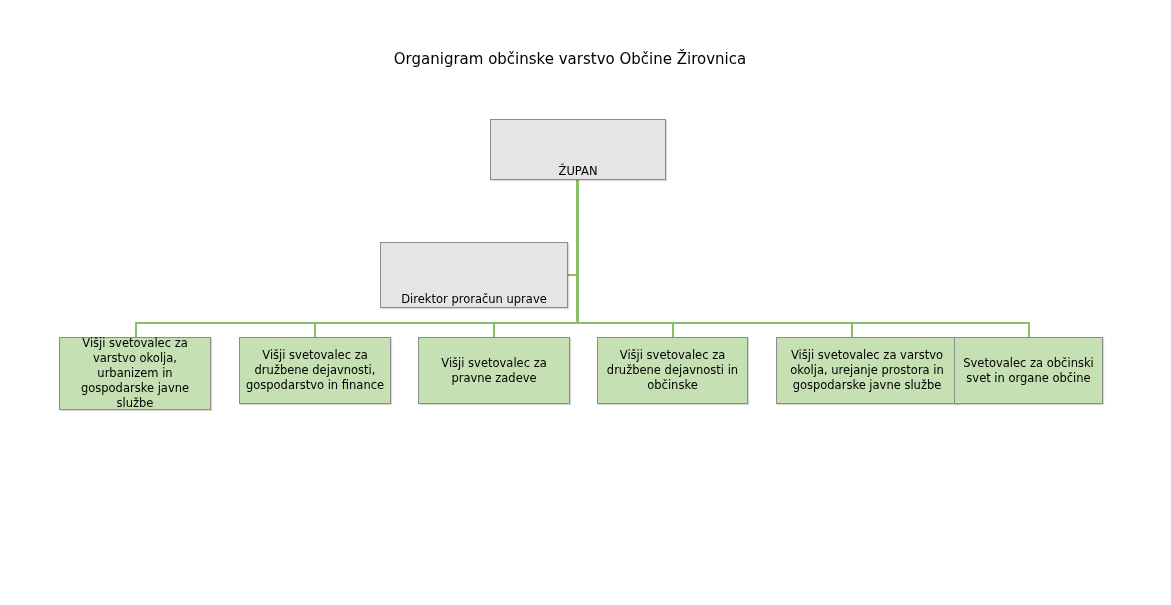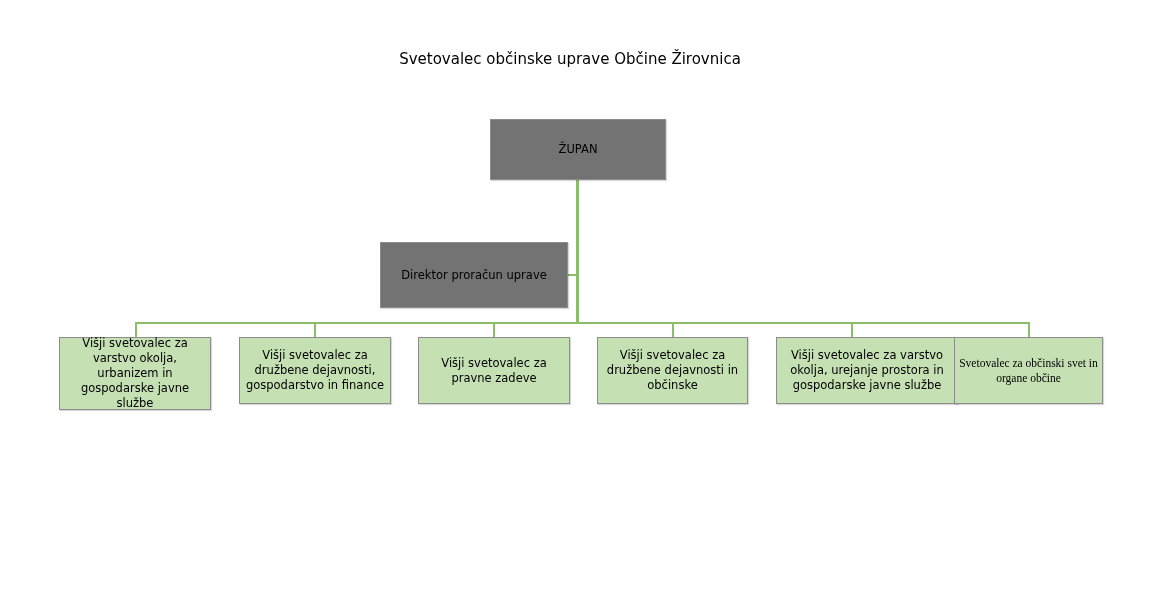--- a/index.html
+++ b/index.html
@@ -3,28 +3,28 @@
 <meta charset="utf-8">
 <style>
   html, body { margin:0; padding:0; background:#ffffff; }
   body { width:1171px; height:605px; position:relative; overflow:hidden;
          font-family:"DejaVu Sans", sans-serif; color:#000; }
   .title { position:absolute; left:0; top:50px; width:1140px; text-align:center;
            font-size:15px; letter-spacing:0; }
   .box { position:absolute; box-sizing:border-box; display:flex; align-items:center;
          justify-content:center; text-align:center; border:1px solid #8c8c8c;
          box-shadow:1px 1px 1px rgba(0,0,0,0.15); font-size:11.5px; line-height:15px; padding:0 4px; }
-  .light { background:#737373; }
+  .light { background:#e5e5e5;align-items:flex-end; }
   .mid { background:#c5e0b3; }
   .line { position:absolute; background:#8bbd6a; }
 </style>
 </head>
 <body>
 
-<div class="title">Svetovalec občinske uprave Občine Žirovnica</div>
+<div class="title">Organigram občinske varstvo Občine Žirovnica</div>
 
 <div class="line" style="left:576px; top:179px; width:3px; height:145px;"></div>
 <div class="line" style="left:567px; top:274px; width:10px; height:2px;"></div>
 <div class="line" style="left:135px; top:322px; width:895px; height:2px;"></div>
 <div class="line" style="left:135px; top:322px; width:2px; height:16px;"></div>
 <div class="line" style="left:314px; top:322px; width:2px; height:16px;"></div>
 <div class="line" style="left:493px; top:322px; width:2px; height:16px;"></div>
 <div class="line" style="left:672px; top:322px; width:2px; height:16px;"></div>
 <div class="line" style="left:851px; top:322px; width:2px; height:16px;"></div>
 <div class="line" style="left:1028px; top:322px; width:2px; height:16px;"></div>
@@ -45,15 +45,15 @@
 </div>
 <div class="box mid" style="left:418px; top:337px; width:152px; height:67px;">
   <span>Višji svetovalec za pravne zadeve</span>
 </div>
 <div class="box mid" style="left:597px; top:337px; width:151px; height:67px;">
   <span>Višji svetovalec za družbene dejavnosti in občinske</span>
 </div>
 <div class="box mid" style="left:776px; top:337px; width:182px; height:67px;justify-content:flex-end;">
   <span>Višji svetovalec za varstvo okolja, urejanje prostora in gospodarske javne službe</span>
 </div>
-<div class="box mid" style="left:954px; top:337px; width:149px; height:67px; padding:0 4px;font-family:Liberation Serif, serif;">
+<div class="box mid" style="left:954px; top:337px; width:149px; height:67px; padding:0 4px;">
   <span>Svetovalec za občinski svet in organe občine</span>
 </div>
 
 </body></html>

